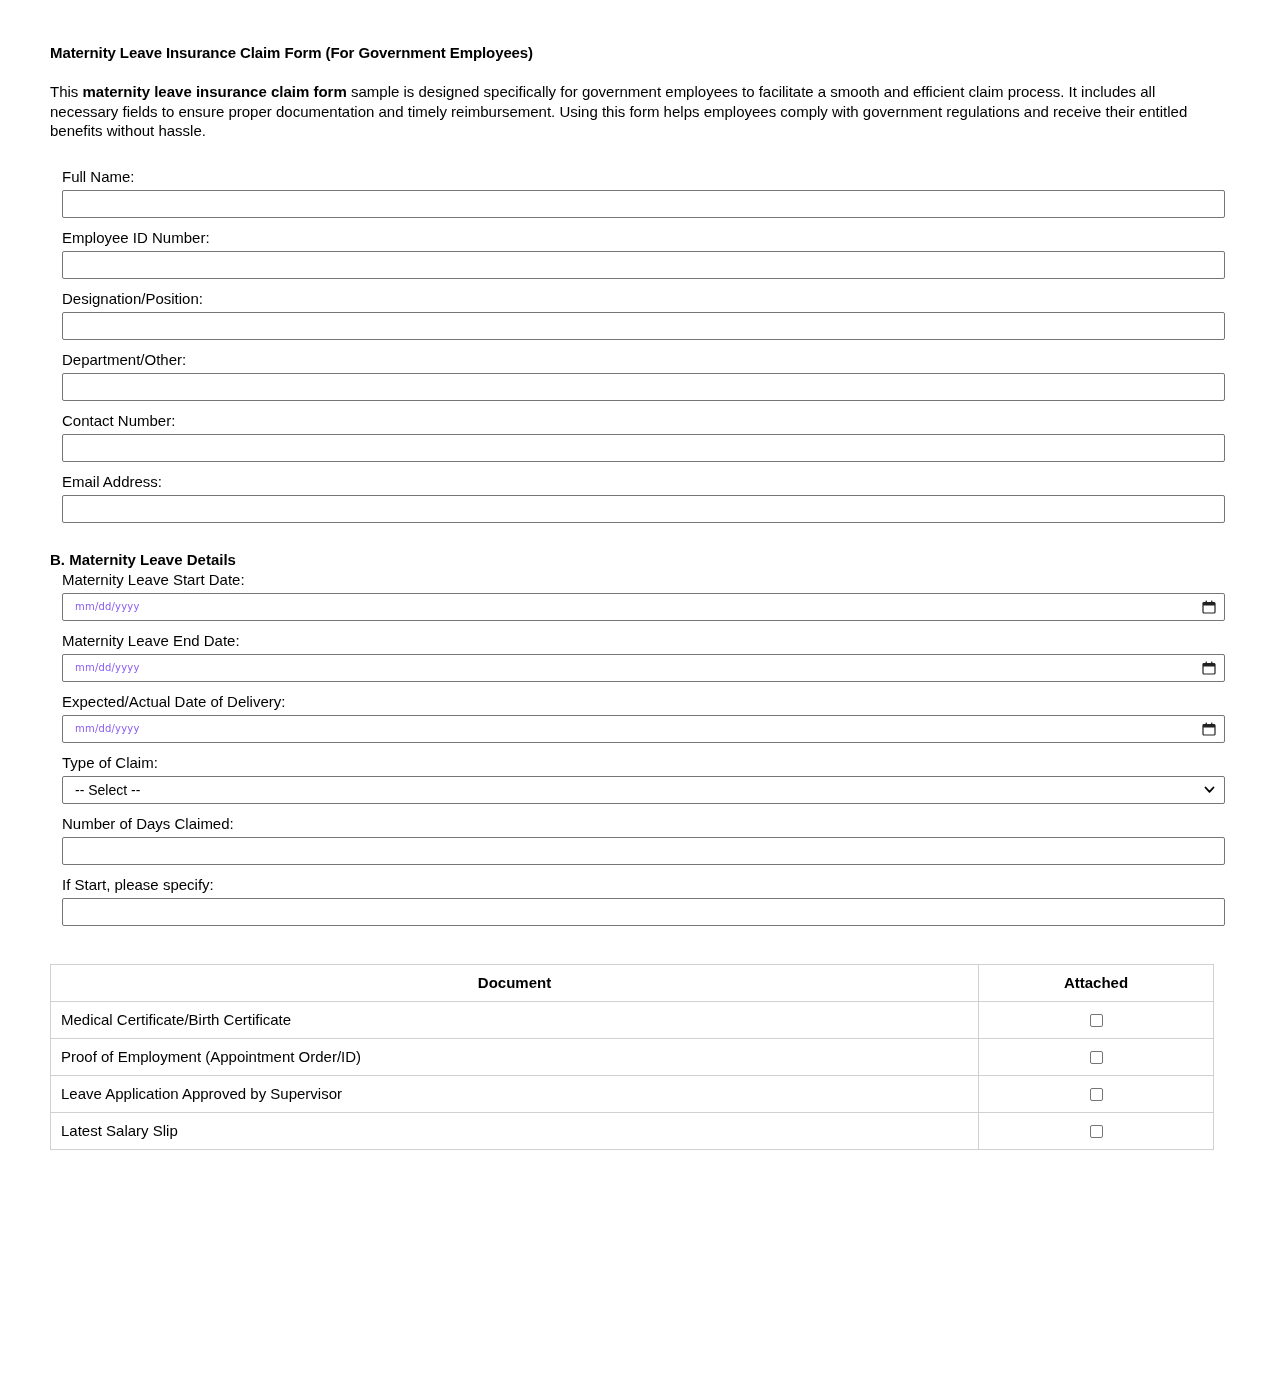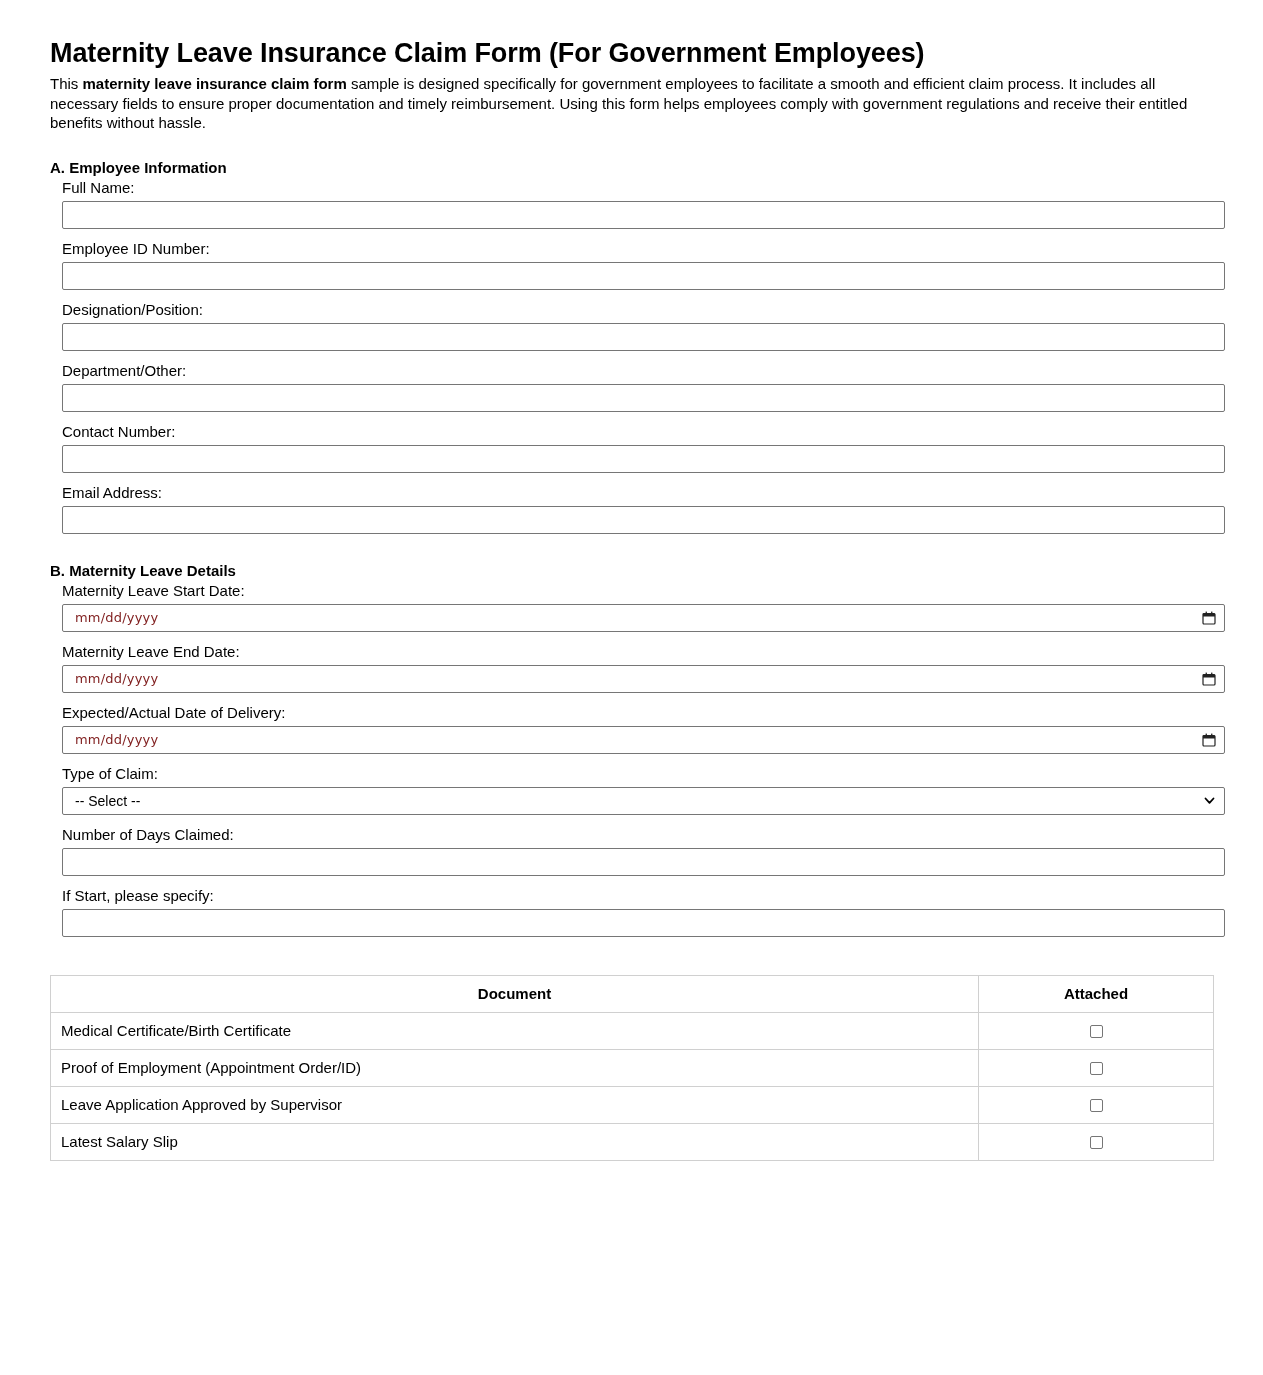--- a/index.html
+++ b/index.html
@@ -16,24 +16,24 @@
     color: #000000;
   }
   .page {
     width: 1263px;
     height: 1250px;
     overflow: hidden;
     box-sizing: border-box;
     padding: 40px 50px 0 50px;
   }
   .form-title {
-    font-size: 27px;
+    font-size: 15px;
     font-weight: bold;
     line-height: 26px;
-    margin: 0 0 8px 0;
+    margin: 0 0 16px 0;
     letter-spacing: -0.1px;
   }
   .intro {
     font-size: 15px;
     line-height: 19.5px;
     margin: 0 0 26px 0;
     max-width: 1163px;
   }
   .intro b { font-weight: bold; }
 
@@ -71,22 +71,22 @@
   }
   
   .date-input {
     display: flex;
     align-items: center;
     justify-content: space-between;
     padding: 0 8px 0 12px;
   }
   .date-placeholder {
     font-family: "DejaVu Sans", sans-serif;
-    font-size: 13px;
-    color: #7f1d1d;
+    font-size: 10px;
+    color: #8b5cf6;
     letter-spacing: 0.2px;
     white-space: nowrap;
   }
   .calendar-icon {
     width: 14px;
     height: 14px;
     flex: 0 0 auto;
     display: block;
   }
   .select-input {
@@ -152,21 +152,20 @@
 </style>
 </head>
 <body>
 
 <div class="page">
 
   <h1 class="form-title">Maternity Leave Insurance Claim Form (For Government Employees)</h1>
 
   <p class="intro"><span>This </span><b>maternity leave insurance claim form</b><span> sample is designed specifically for government employees to facilitate a smooth and efficient claim process. It includes all necessary fields to ensure proper documentation and timely reimbursement. Using this form helps employees comply with government regulations and receive their entitled benefits without hassle.</span></p>
 
-  <div class="section-heading">A. Employee Information</div>
 
   <div class="field">
     <label class="field-label">Full Name:</label>
     <input class="text-input" type="text" value="" style="">
   </div>
 
   <div class="field">
     <label class="field-label">Employee ID Number:</label>
     <input class="text-input" type="text" value="" style="">
   </div>

